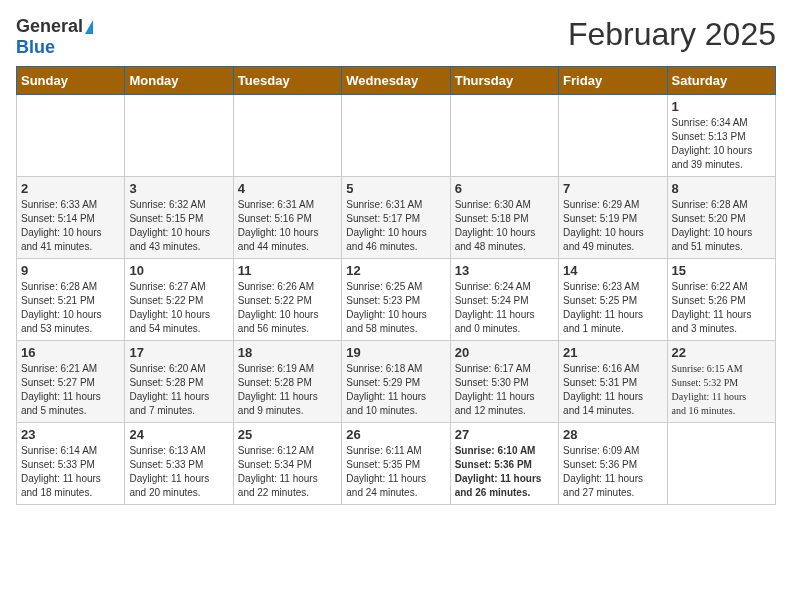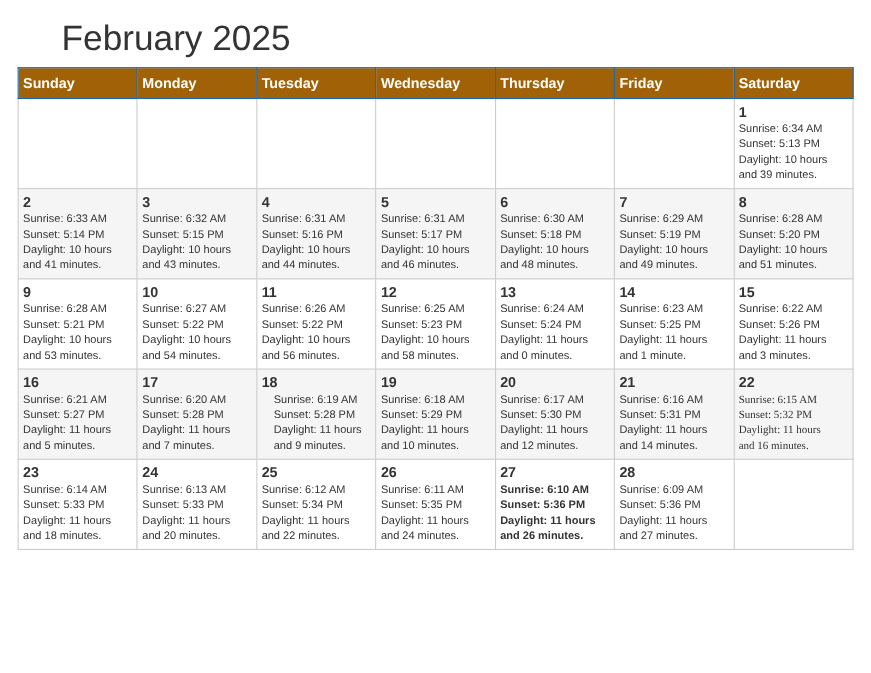--- a/index.html
+++ b/index.html
@@ -94,20 +94,27 @@
       line-height: 1.4;
     }
     .empty-cell {
       background: #fff !important;
     }
   </style>
 </head>
 <body>
 
 <div class="header">
+  <div class="logo">
+    <div class="logo-row">
+      <span class="logo-text-general">General</span>
+      <span class="logo-icon"></span>
+    </div>
+    <span class="logo-text-blue">Blue</span>
+  </div>
   <div class="title-section">
     <div class="month-title">February 2025</div>
   </div>
 </div>
 
 <table>
   <thead>
     <tr>
         <th>Sunday</th>
         <th>Monday</th>
@@ -246,21 +253,21 @@
         </td>
         <td>
           <span class="day-num">17</span>
           <div class="day-info" style="white-space: pre-line;">Sunrise: 6:20 AM
 Sunset: 5:28 PM
 Daylight: 11 hours
 and 7 minutes.</div>
         </td>
         <td>
           <span class="day-num">18</span>
-          <div class="day-info" style="white-space: pre-line; margin-left: 11px;">Sunrise: 6:19 AM
+          <div class="day-info" style="white-space: pre-line;">Sunrise: 6:19 AM
 Sunset: 5:28 PM
 Daylight: 11 hours
 and 9 minutes.</div>
         </td>
         <td>
           <span class="day-num">19</span>
           <div class="day-info" style="white-space: pre-line;">Sunrise: 6:18 AM
 Sunset: 5:29 PM
 Daylight: 11 hours
 and 10 minutes.</div>

